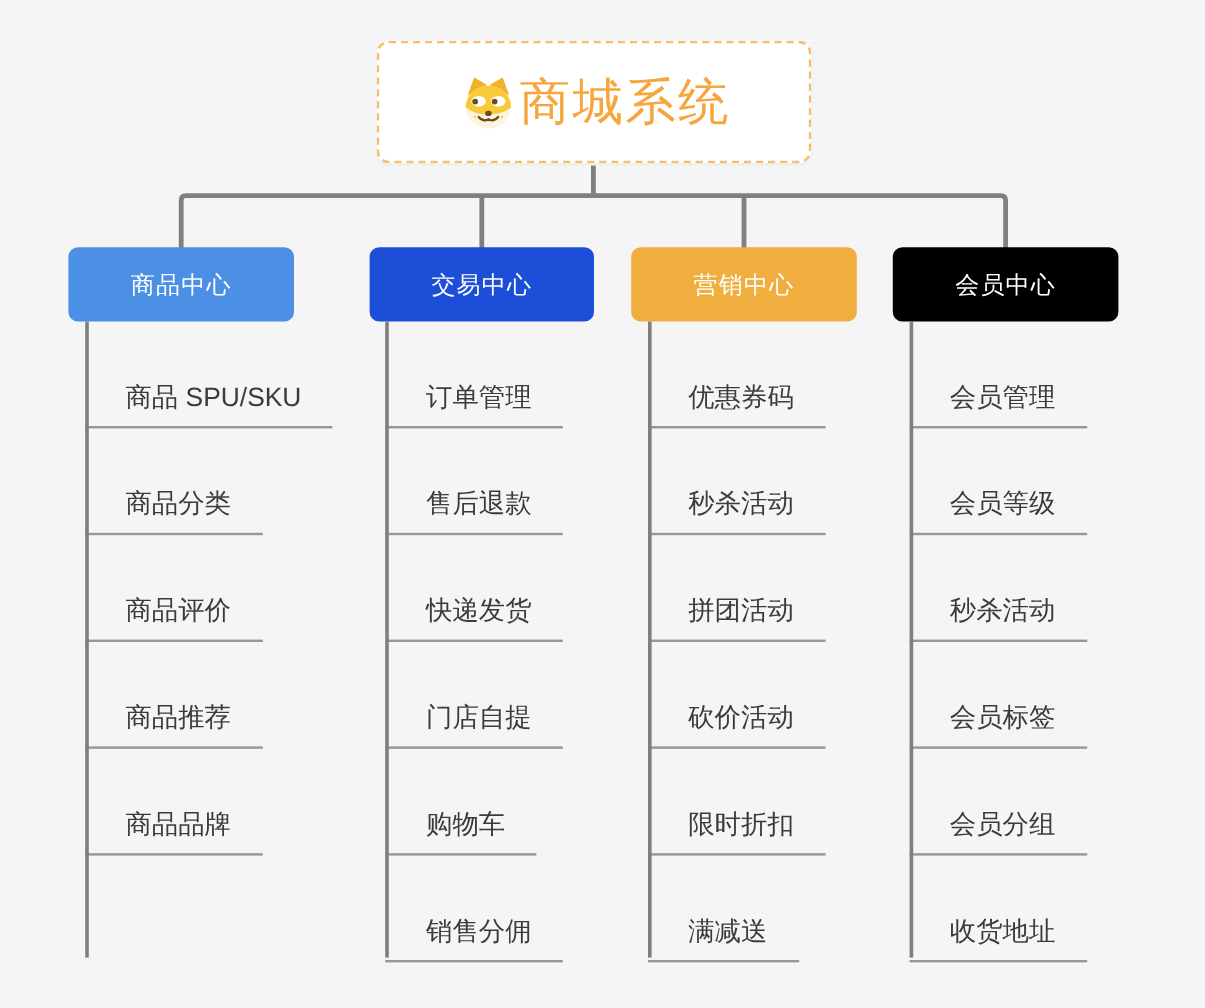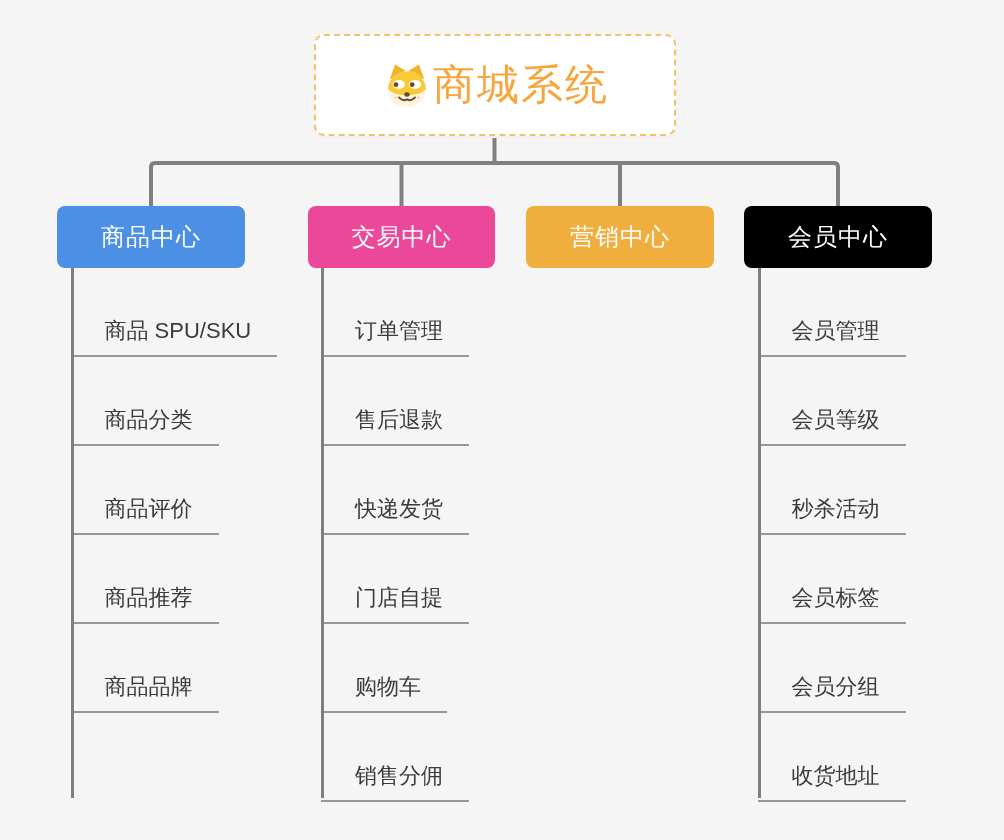--- a/index.html
+++ b/index.html
@@ -31,21 +31,21 @@
     font-weight:400;
     white-space:nowrap;
   }
   .dog{width:52px;height:48px;flex:0 0 auto;}
 
   
   .branch-box{
     position:absolute;top:206px;height:62px;
     border-radius:8px;
     display:flex;align-items:center;justify-content:center;
-    color:#ffffff;font-size:24px;letter-spacing:1px;
+    color:#ffffff;font-size:20px;letter-spacing:1px;
     cursor:default;
     font-family:Liberation Mono, monospace;
   }
   .branch-box.b0{left:57px;width:188px;}
   .branch-box.b1{left:308px;width:187px;}
   .branch-box.b2{left:526px;width:188px;}
   .branch-box.b3{left:744px;width:188px;}
 
   
   .column{position:absolute;top:268px;width:250px;}
@@ -99,21 +99,21 @@
       <path d="M16.5,33.5 Q20,37.5 24,35.3 Q28,37.5 31.5,33.5" fill="none" stroke="#6b4a22" stroke-width="1.7" stroke-linecap="round"></path>
       <circle cx="13.5" cy="33.5" r="1" fill="#e4c795"></circle>
       <circle cx="34.5" cy="33.5" r="1" fill="#e4c795"></circle>
     </svg>
     <span class="root-title">商城系统</span>
   </div>
 
   <div class="branch-box b0" style="background: rgb(75, 144, 228);">
     <span>商品中心</span>
   </div>
-  <div class="branch-box b1" style="background: #ec4899;">
+  <div class="branch-box b1" style="background: #1d4ed8;">
     <span>交易中心</span>
   </div>
   <div class="branch-box b2" style="background: rgb(239, 174, 62); justify-content: center;">
     <span>营销中心</span>
   </div>
   <div class="branch-box b3" style="background: #000000;">
     <span>会员中心</span>
   </div>
 
   <div class="column c0">
@@ -150,20 +150,41 @@
         <span>门店自提</span>
       </div>
     <div class="item">
         <span>购物车</span>
       </div>
     <div class="item">
         <span>销售分佣</span>
       </div>
   </div>
 
+  <div class="column c2">
+    <div class="vline"></div>
+    <div class="item">
+        <span>优惠券码</span>
+      </div>
+    <div class="item">
+        <span>秒杀活动</span>
+      </div>
+    <div class="item">
+        <span>拼团活动</span>
+      </div>
+    <div class="item">
+        <span>砍价活动</span>
+      </div>
+    <div class="item">
+        <span>限时折扣</span>
+      </div>
+    <div class="item">
+        <span>满减送</span>
+      </div>
+  </div>
 
   <div class="column c3">
     <div class="vline"></div>
     <div class="item">
         <span>会员管理</span>
       </div>
     <div class="item">
         <span>会员等级</span>
       </div>
     <div class="item">

